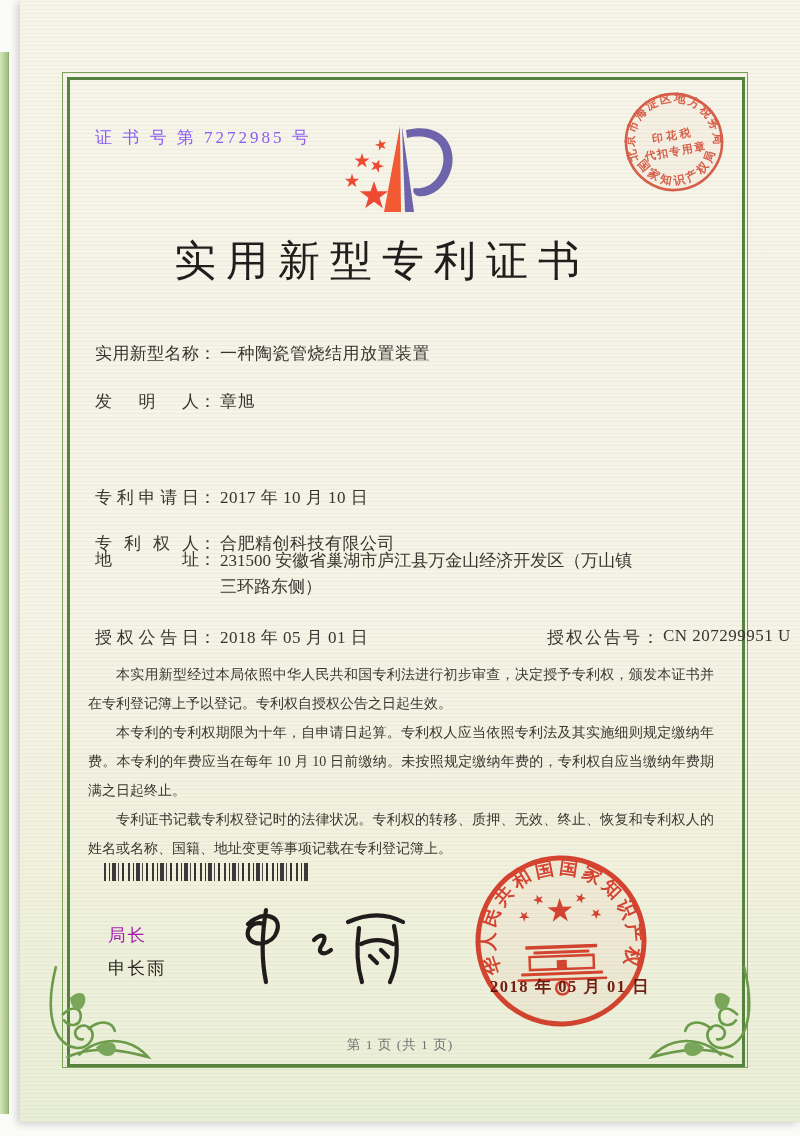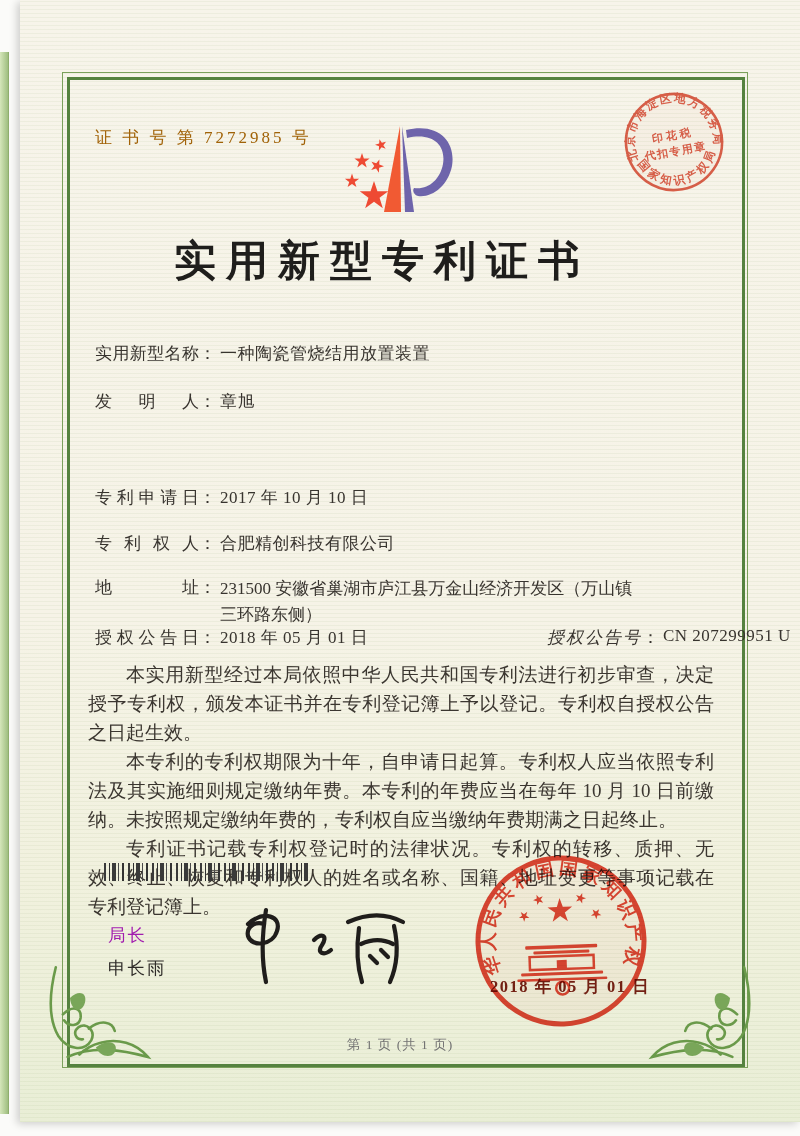--- a/index.html
+++ b/index.html
@@ -20,38 +20,38 @@
   
   .frame-outer{position:absolute;left:62px;top:72px;width:684px;height:994px;
     border:1px solid #7ba05b;}
   .frame-inner{position:absolute;left:67px;top:77px;width:672px;height:984px;
     border:3px solid #55823f;}
 
   .corner-ornament{position:absolute;width:118px;height:118px;}
   .corner-bl{left:44px;top:946px;}
   .corner-br{left:638px;top:946px;transform:scaleX(-1);}
 
-  .cert-no{position:absolute;left:95px;top:126px;font-size:17px;letter-spacing:3px;color:#a16207;}
+  .cert-no{position:absolute;left:95px;top:126px;font-size:17px;letter-spacing:3px;color:#8b5cf6;}
   .logo{position:absolute;left:344px;top:124px;}
   .title{position:absolute;left:0;top:233px;width:764px;text-align:center;
-    font-size:42px;font-weight:bold;letter-spacing:10px;color:#1f1e1c;}
+    font-size:42px;font-weight:normal;letter-spacing:10px;color:#1f1e1c;}
 
   .tax-stamp{position:absolute;left:612px;top:80px;transform:rotate(-10deg);
     mix-blend-mode:multiply;opacity:.92;}
 
   .frow{position:absolute;left:95px;font-size:17px;color:#38342f;white-space:nowrap;}
   .flabel{display:inline-block;width:104px;text-align:justify;text-align-last:justify;vertical-align:top;}
   .fcolon{display:inline-block;vertical-align:top;}
   .fvalue{display:inline-block;margin-left:4px;letter-spacing:.5px;vertical-align:top;}
   .addr-val{display:inline-block;margin-left:4px;white-space:normal;width:480px;line-height:26px;vertical-align:top;}
   .grant-no{position:absolute;left:452px;top:0;}
-  .nlabel{letter-spacing:2px;font-style:italic;}
+  .nlabel{letter-spacing:2px;}
 
   .body-text{position:absolute;left:88px;top:660px;width:626px;
-    font-size:19px;line-height:29px;color:#3b3630;text-align:justify;}
+    font-size:14px;line-height:29px;color:#3b3630;text-align:justify;}
   .body-text p{margin:0;text-indent:2em;}
 
   .barcode{position:absolute;left:104px;top:863px;width:204px;height:18px;
     background:repeating-linear-gradient(90deg,
       #3a3a3a 0 2px,transparent 2px 5px,#303030 5px 6px,transparent 6px 8px,
       #3a3a3a 8px 12px,transparent 12px 14px,#4a4a4a 14px 15px,transparent 15px 18px,
       #333 18px 20px,transparent 20px 24px);}
 
   .sig-title{position:absolute;left:108px;top:923px;font-size:17.5px;color:#a21caf;letter-spacing:2px;}
   .sig-name{position:absolute;left:108px;top:956px;font-size:17.5px;color:#2e2b28;letter-spacing:2px;}
@@ -144,21 +144,21 @@
   </div>
   <div class="frow" style="top:342px">
     <span class="flabel">实用新型名称</span><span class="fcolon">：</span><span class="fvalue">一种陶瓷管烧结用放置装置</span>
   </div>
   <div class="frow" style="top:486px">
     <span class="flabel">专利申请日</span><span class="fcolon">：</span><span class="fvalue">2017 年 10 月 10 日</span>
   </div>
   <div class="frow" style="top:532px">
     <span class="flabel">专利权人</span><span class="fcolon">：</span><span class="fvalue">合肥精创科技有限公司</span>
   </div>
-  <div class="frow" style="top:576px">
+  <div class="frow" style="top:548px">
     <span class="flabel">地址</span><span class="fcolon">：</span><span class="addr-val"><span>231500 安徽省巢湖市庐江县万金山经济开发区（万山镇</span><br><span>三环路东侧）</span></span>
   </div>
   <div class="frow" style="top:626px">
     <span class="flabel">授权公告日</span><span class="fcolon">：</span><span class="fvalue">2018 年 05 月 01 日</span>
     <span class="grant-no">
       <span class="nlabel">授权公告号</span><span class="fcolon">：</span><span class="fvalue">CN 207299951 U</span>
     </span>
   </div>
 
   <div class="body-text">

